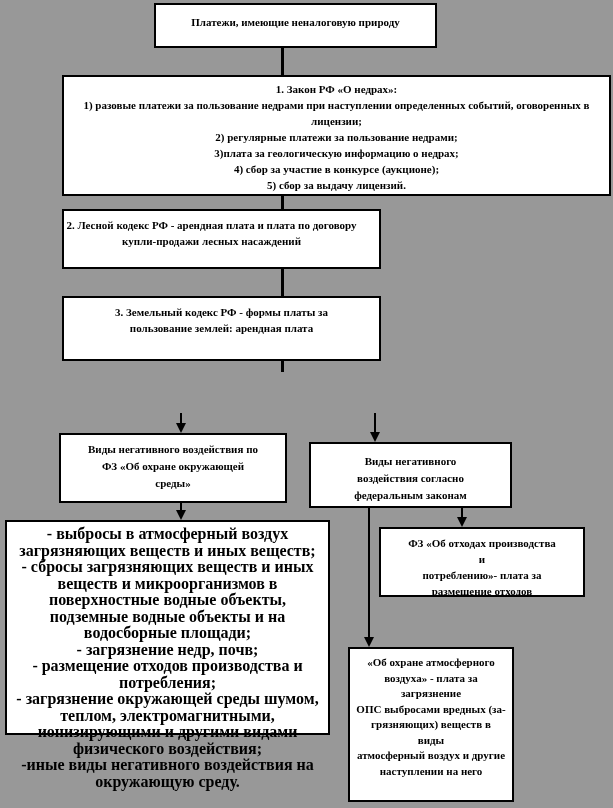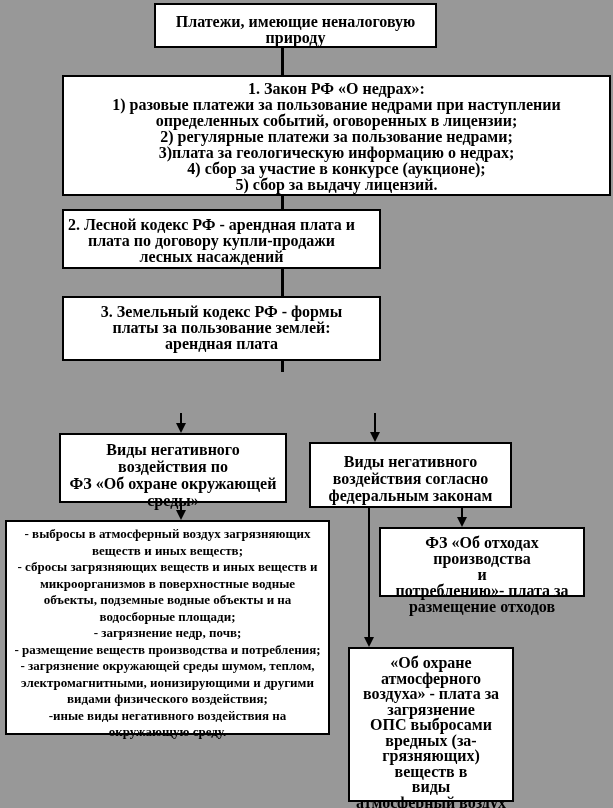--- a/index.html
+++ b/index.html
@@ -8,22 +8,22 @@
   html,body{margin:0;padding:0;}
   body{background:#666;font-family:"Liberation Serif","DejaVu Serif",serif;}
   .canvas{
     position:relative;width:613px;height:808px;background:var(--bg);
     overflow:hidden;margin:0;
   }
   .box{
     position:absolute;background:var(--box-bg);border:2px solid var(--line);
     box-sizing:border-box;color:var(--text);font-weight:bold;text-align:center;
   }
-  .t11{font-size:16px;line-height:16px;}
-  .t10{font-size:13px;line-height:16px;}
+  .t11{font-size:11px;line-height:16px;}
+  .t10{font-size:16px;line-height:16px;}
   .conn{position:absolute;background:var(--line);}
   .spine{width:3px;}
   .stem{width:2px;}
   .arrowhead{
     position:absolute;width:0;height:0;
     border-left:5px solid transparent;border-right:5px solid transparent;
     border-top:10px solid var(--line);
   }
   .pad-top-sm{padding-top:4px;}
   .pad-top-md{padding-top:6px;}
@@ -89,21 +89,21 @@
   <div class="conn stem" style="left:461px;top:508px;height:10px;"></div>
   <div class="arrowhead" style="left:457px;top:517px;"></div>
 
   <div class="conn stem" style="left:368px;top:508px;height:130px;"></div>
   <div class="arrowhead" style="left:364px;top:637px;"></div>
 
   <div class="box t10 pad-top-sm px-sm" style="left:5px;top:520px;width:325px;height:215px;line-height:16.5px;">
     <div>- выбросы в атмосферный воздух загрязняющих веществ и иных веществ;</div>
     <div>- сбросы загрязняющих веществ и иных веществ и микроорганизмов в поверхностные водные объекты, подземные водные объекты и на водосборные площади;</div>
     <div>- загрязнение недр, почв;</div>
-    <div>- размещение веществ производства и потребления;</div>
+    <div>- размещение отходов производства и потребления;</div>
     <div>- загрязнение окружающей среды шумом, теплом, электромагнитными, ионизирующими и другими видами физического воздействия;</div>
     <div>-иные виды негативного воздействия на окружающую среду.</div>
   </div>
 
   <div class="box t11 pad-top-md px-sm" style="left:379px;top:527px;width:206px;height:70px;">
     <div>ФЗ «Об отходах производства</div>
     <div>и</div>
     <div>потреблению»- плата за</div>
     <div>размещение отходов</div>
   </div>

